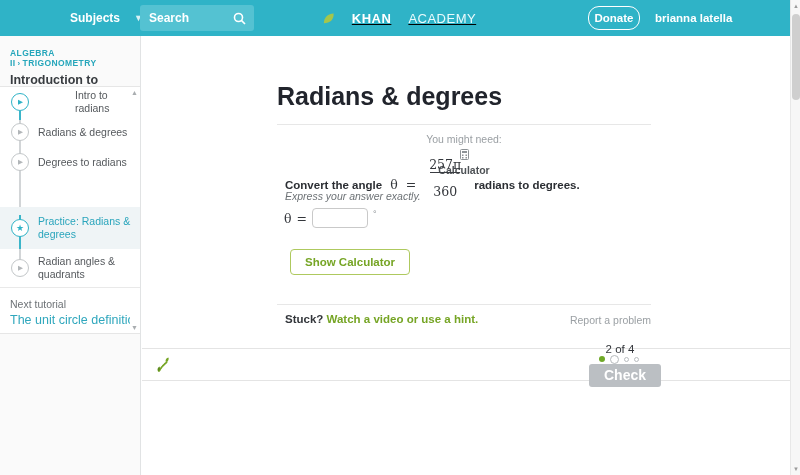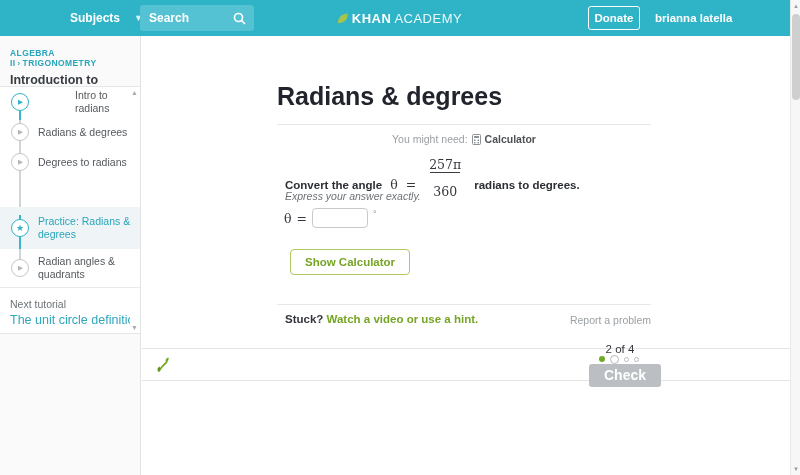--- a/index.html
+++ b/index.html
@@ -14,25 +14,25 @@
                   cursor:pointer; }
   .chev { font-size:9px; color:#d7f1f5; }
   .search-box { position:absolute; left:140px; top:5px; width:114px; height:26px;
                 background:#54c2d2; border-radius:3px; display:flex; align-items:center; }
   .search-input { background:transparent; border:none; outline:none; color:#fff;
                   font-size:12px; font-weight:bold; width:86px; padding-left:9px;
                   font-family:"Liberation Sans", sans-serif; }
   .search-input::placeholder { color:#fff; opacity:1; }
   .search-icon { margin-left:auto; margin-right:8px; display:flex; }
   .logo { position:absolute; left:8px; right:0; top:0; height:36px; display:flex;
-          align-items:center; justify-content:center; gap:3px; pointer-events:none; }
+          align-items:center; justify-content:center; gap:17px; pointer-events:none;text-decoration:underline; }
   .logo-khan { color:#fff; font-weight:bold; font-size:13px; letter-spacing:.5px; }
   .logo-academy { color:#eafafc; font-weight:normal; font-size:13px; letter-spacing:.5px; }
   .donate-btn { position:absolute; left:588px; top:6px; width:52px; height:24px;
-                border:1px solid #fff; border-radius:3px; color:#fff; font-size:11.5px;
+                border:1px solid #fff; border-radius:11px; color:#fff; font-size:11.5px;
                 font-weight:bold; display:flex; align-items:center; justify-content:center;
                 background:transparent; cursor:pointer; }
   .username { position:absolute; left:655px; top:0; height:36px; display:flex;
               align-items:center; color:#fff; font-size:11.5px; font-weight:bold; cursor:pointer; }
 
   
   .sidebar { position:absolute; top:36px; left:0; width:141px; bottom:0;
              background:#fafafa; border-right:1px solid #e1e3e4; }
   .breadcrumb { padding:12px 10px 0 10px; font-size:8.5px; font-weight:bold;
                 color:#26a6bb; letter-spacing:.4px; }
@@ -63,21 +63,21 @@
                overflow:hidden; cursor:pointer; }
 
   
   .main { position:absolute; top:36px; left:142px; width:648px; bottom:0; background:#fff; }
   .exercise-title { position:absolute; left:135px; top:46px; font-size:25px;
                     font-weight:bold; color:#21242c; }
   .divider { position:absolute; left:135px; width:374px; height:1px; background:#e7e7e7; }
   .d1 { top:88px; } .d2 { top:268px; }
   .ymn { position:absolute; left:135px; top:97px; width:374px; text-align:center;
          font-size:10.5px; color:#9a9fa3; display:flex; align-items:center;
-         justify-content:center; gap:4px; }
+         justify-content:center; gap:4px;flex-direction:column; }
   .ymn .calc-label { color:#4e5256; font-weight:bold; cursor:pointer; }
   .calc-icon { display:inline-flex; }
 
   .problem-line { position:absolute; left:143px; top:122px; display:flex;
                   align-items:center; gap:8px; }
   .ptext { font-size:11.5px; font-weight:bold; color:#2b2e33; }
   .math { font-family:"DejaVu Serif", serif; font-size:12.5px; color:#33363b; }
   .frac { display:inline-flex; flex-direction:column; align-items:center;
           font-family:"DejaVu Serif", serif; font-size:12.5px; color:#33363b;
           line-height:1.15; margin:0 2px; }

